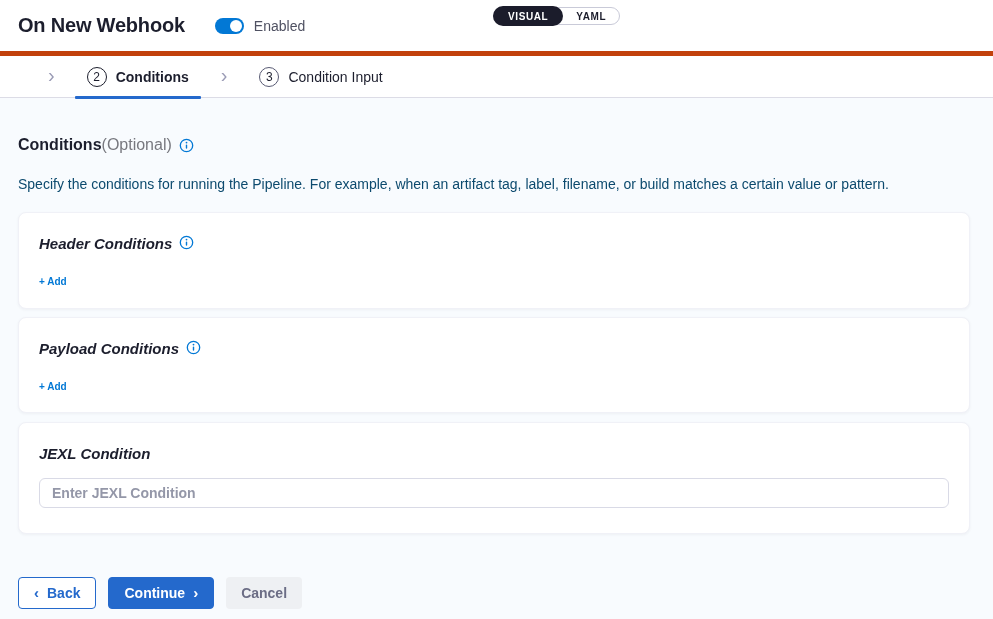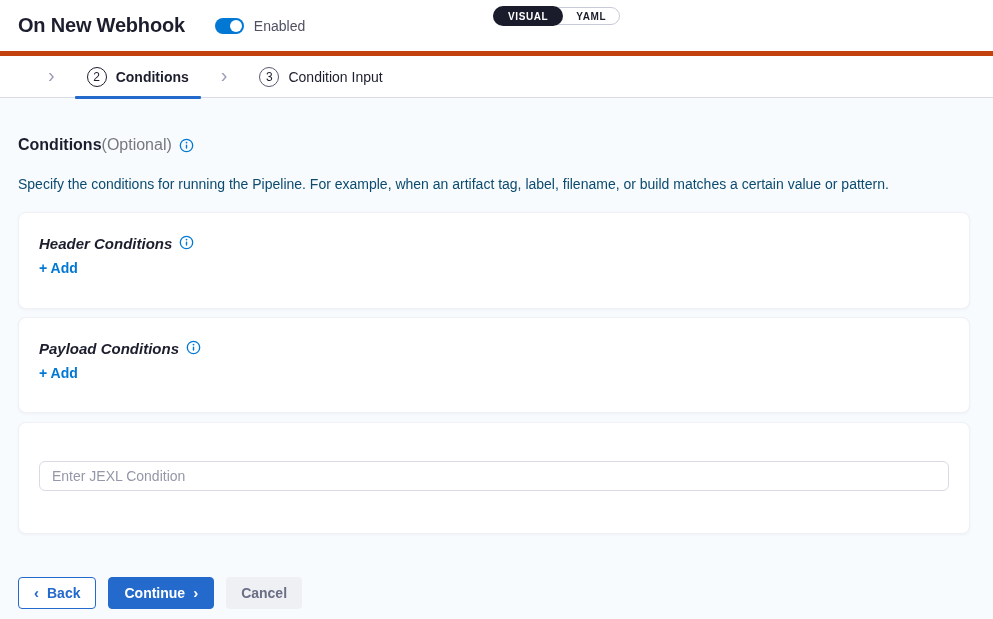--- a/index.html
+++ b/index.html
@@ -112,30 +112,30 @@
     border-radius: 8px;
     box-shadow: 0 1px 3px rgba(40,41,61,0.05);
     padding: 22px 20px;
   }
   .card-hc { margin-top: 20px; height: 97px; }
   .card-pc { margin-top: 8px;  height: 96px; }
   .card-jexl { margin-top: 9px; height: 112px; }
   .card-title-row { display: flex; align-items: flex-start; font-style: italic; }
   .card-title { font-size: 15px; font-weight: 700; }
   .add-link {
-    margin-top: 8px; display: inline-block;
-    font-size: 14px; font-weight: 600; color: #0278d5;
+    margin-top: 24px; display: inline-block;
+    font-size: 10px; font-weight: 600; color: #0278d5;
     cursor: pointer;
   }
   .jexl-input {
     margin-top: 16px; width: 100%; height: 30px;
     border: 1px solid #d9dae6; border-radius: 6px;
     padding: 0 12px; font-size: 14px;
     font-family: "Liberation Sans", sans-serif;
-    color: #1c1e2d; background: #fff; outline: none;
+    color: #1c1e2d; background: #fff; outline: none; font-weight: bold;
   }
   .jexl-input::placeholder { color: #9497a8; }
 
   
   .footer { display: flex; align-items: center; gap: 12px; margin-top: 43px; }
   .btn {
     height: 32px; border-radius: 4px;
     display: flex; align-items: center; gap: 8px;
     padding: 0 15px; font-size: 14px; font-weight: 700;
     font-family: "Liberation Sans", sans-serif;
@@ -220,20 +220,23 @@
           <circle cx="8" cy="8" r="6.6" fill="none" stroke="#0278d5" stroke-width="1.4"></circle>
           <circle cx="8" cy="4.9" r="0.95" fill="#0278d5"></circle>
           <rect x="7.25" y="6.8" width="1.5" height="4.6" rx="0.75" fill="#0278d5"></rect>
         </svg>
       </span>
     </div>
     <span class="add-link">+ Add</span>
   </div>
 
   <div class="card card-jexl">
+    <div class="card-title-row">
+      <span class="card-title">JEXL Condition</span>
+    </div>
     <input type="text" class="jexl-input" placeholder="Enter JEXL Condition" style="">
   </div>
 
   <div class="footer">
     <button class="btn btn-back">
       <span class="btn-chev">‹</span>
       <span>Back</span>
     </button>
     <button class="btn btn-continue">
       <span>Continue</span>

